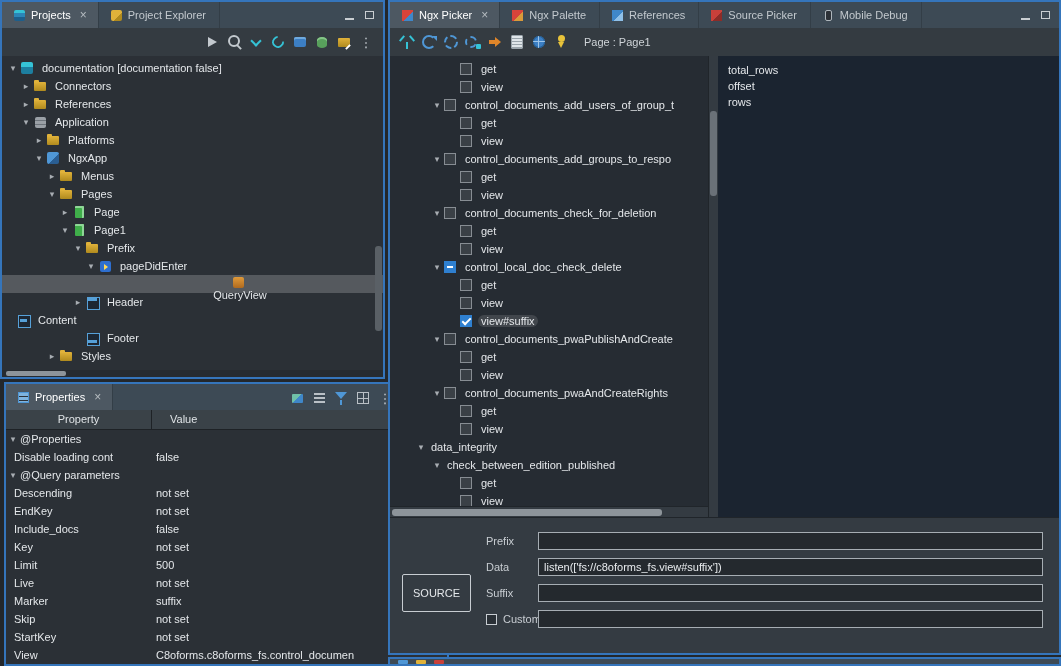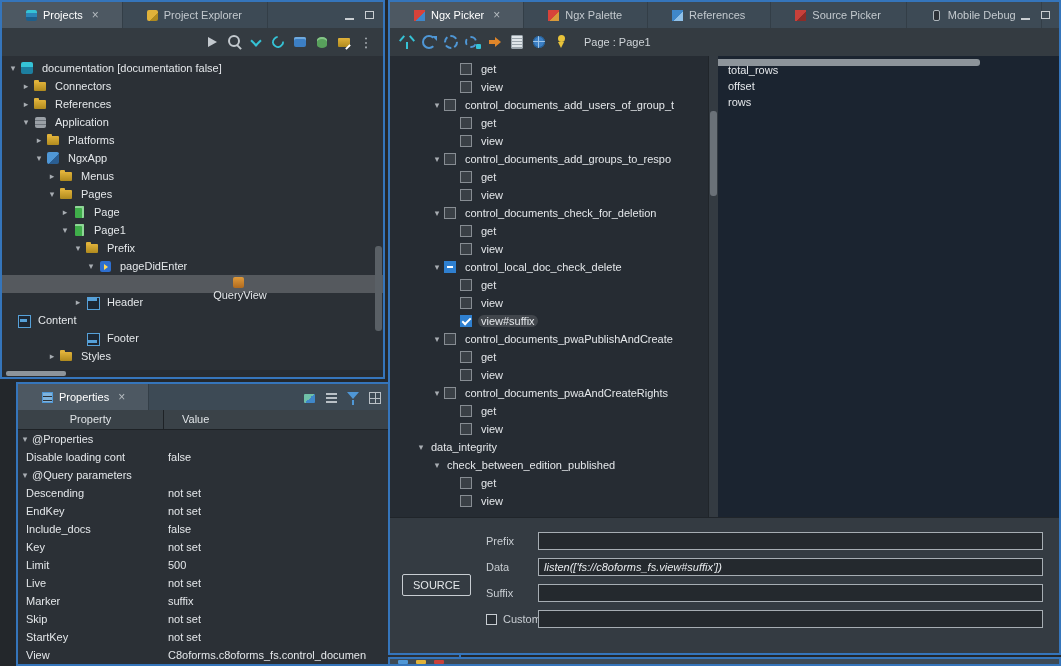--- a/index.html
+++ b/index.html
@@ -5,29 +5,29 @@
   * { box-sizing: border-box; }
   html,body { margin:0; padding:0; }
   body {
     width:1061px; height:666px; position:relative; overflow:hidden;
     background:#23272b; color:#e4e7ea;
     font-family:"Liberation Sans", sans-serif; font-size:11px;
     -webkit-font-smoothing:antialiased;
   }
   .panel { position:absolute; border:2px solid #3575bb; background:#2c3137; display:flex; flex-direction:column; overflow:hidden; }
   #projects-panel  { left:0;   top:0;    width:385px; height:379px; }
-  #properties-panel{ left:16px;   top:382px; width:445px; height:284px; }
+  #properties-panel{ left:4px;   top:382px; width:445px; height:284px; }
   #picker-panel    { left:388px; top:0;  width:673px; height:655px; }
   #bottom-strip    { left:388px; top:657px; width:673px; height:9px; background:#3d4a55; flex-direction:row; align-items:center; }
   #bottom-strip .stub { width:10px; height:4px; margin-left:8px; border-radius:1px; }
 
   
   .titlebar { height:26px; flex:none; background:#3d4a55; display:flex; align-items:stretch; }
   .tabs { display:flex; align-items:stretch; flex:1; min-width:0; }
-  .tab { display:flex; align-items:center; padding:0 23px; color:#c3c9ce; cursor:default; border-right:1px solid #333e47; white-space:nowrap; }
+  .tab { display:flex; align-items:center; padding:0 11px; color:#c3c9ce; cursor:default; border-right:1px solid #333e47; white-space:nowrap; }
   .tab.active { background:#4d5862; color:#ffffff; }
   .tablabel { margin-right:2px; }
   .tabclose { margin-left:7px; color:#b6bcc1; font-size:12px; line-height:1; }
   .win-controls { display:flex; align-items:center; padding-right:5px; }
   .winbtn { width:18px; height:18px; display:inline-flex; align-items:center; justify-content:center; margin-left:2px; }
   .glyph-min { width:9px; height:2px; background:#c9ced2; display:block; margin-top:7px; }
   .glyph-max { width:9px; height:8px; border:1px solid #c9ced2; display:block; }
 
   .tabicon { width:13px; height:13px; margin-right:5px; position:relative; flex:none; }
   .tabicon::before { content:""; position:absolute; inset:1px; }
@@ -116,41 +116,41 @@
   .props-col { padding:3px 18px; color:#dfe3e6;text-align:center; }
   .props-col.first { width:146px; border-right:1px solid #1e2226; }
   .props-body { flex:1; background:#2b3036; overflow:hidden; }
   .prow { height:18px; display:flex; align-items:center; }
   .pname { width:146px; flex:none; display:flex; align-items:center; overflow:hidden; white-space:nowrap; }
   .pname.indent { padding-left:8px; }
   .pval { flex:1; padding-left:4px; overflow:hidden; white-space:nowrap; color:#e4e7ea; }
 
   
   .picker-body { flex:1; display:flex; min-height:0; }
-  .ptree-wrap { width:318px; flex:none; display:flex; flex-direction:row; background:#262c33; min-height:0; }
+  .ptree-wrap { width:318px; flex:none; display:flex; flex-direction:column; background:#262c33; min-height:0; }
   .ptree { flex:1; overflow:hidden; padding-top:4px; }
   .ptree .trow { height:18px; }
   .cb { width:12px; height:12px; border:1px solid #878d93; background:#3a4046; margin-right:6px; flex:none; position:relative; }
   .cb.checked, .cb.partial { background:#2f80d0; border-color:#2f80d0; }
   .cb.checked::after { content:""; position:absolute; left:3px; top:0px; width:3px; height:7px; border-right:2px solid #fff; border-bottom:2px solid #fff; transform:rotate(45deg); }
   .cb.partial::after { content:""; position:absolute; left:2px; top:4px; width:6px; height:2px; background:#fff; }
   .ptree .tlabel.hilite { background:#41464c;border-radius:6px; }
   .hscroll { height:11px; flex:none; background:#343b42; position:relative; border-top:1px solid #20252a; }
   .hthumb { position:absolute; left:2px; top:2px; width:270px; height:7px; background:#8d949a; border-radius:3px; }
   .vscroll-col { width:10px; flex:none; background:#343b42; position:relative; border-left:1px solid #20252a; }
   .vscroll-col .vthumb { left:1px; right:1px; width:auto; top:55px; height:85px; background:#6a7artefact178; background:#6a7178; }
   .plist { flex:1; background:#1b2430; padding-top:6px; overflow:hidden; }
   .plitem { padding:2px 10px; color:#e4e7ea; white-space:nowrap; }
 
   .picker-form { flex:none; height:136px; background:#343b42; border-top:1px solid #20252a; position:relative; padding:10px 0 0 96px; }
-  .source-button { position:absolute; left:12px; top:56px; border:1px solid #c8cdd2; background:transparent; color:#e4e7ea; font-family:"Liberation Sans",sans-serif; font-size:11px; padding:4px 10px; border-radius:2px; }
+  .source-button { position:absolute; left:12px; top:56px; border:1px solid #c8cdd2; background:transparent; color:#e4e7ea; font-family:"Liberation Sans",sans-serif; font-size:11px; padding:12px 10px; border-radius:2px; }
   .frow { display:flex; align-items:center; height:26px; }
   .flabel { width:52px; flex:none; color:#c8cdd2; display:flex; align-items:center; }
   .fcb { width:11px; height:11px; border:1px solid #c8cdd2; background:#2a3036; margin-right:6px; flex:none; }
-  .finput { flex:1; margin-right:16px; height:18px; background:#24292e; border:1px solid #a6adb3; color:#e8ebee; font-family:"Liberation Sans",sans-serif; font-size:11px; padding:0 5px;font-style:italic; }
+  .finput { flex:1; margin-right:16px; height:18px; background:#24292e; border:1px solid #a6adb3; color:#e8ebee; font-family:"Liberation Sans",sans-serif; font-size:11px; padding:0 5px; }
 </style>
 </head>
 <body>
 
 <div class="panel" id="projects-panel">
   <div class="titlebar">
     <div class="tabs" id="projects-tabs">
         <div class="tab active">
           <span class="tabicon tic-projects-tab"></span>
           <span class="tablabel">Projects</span>

